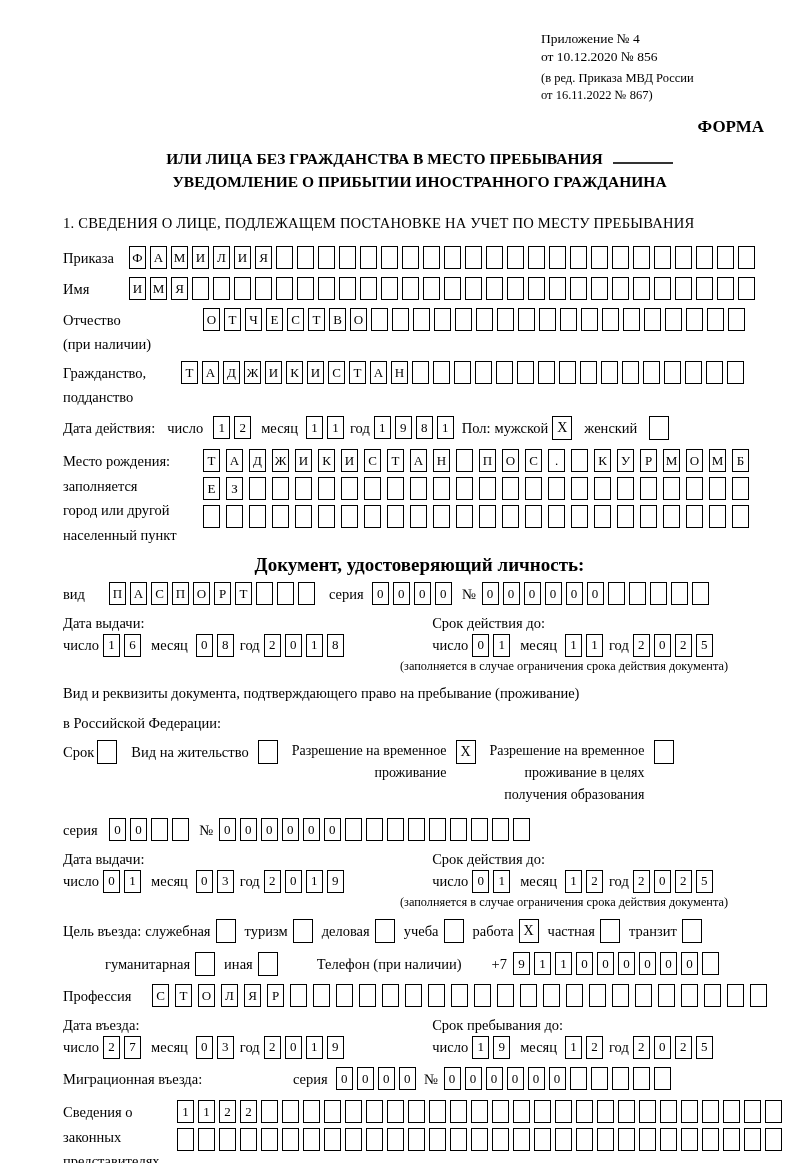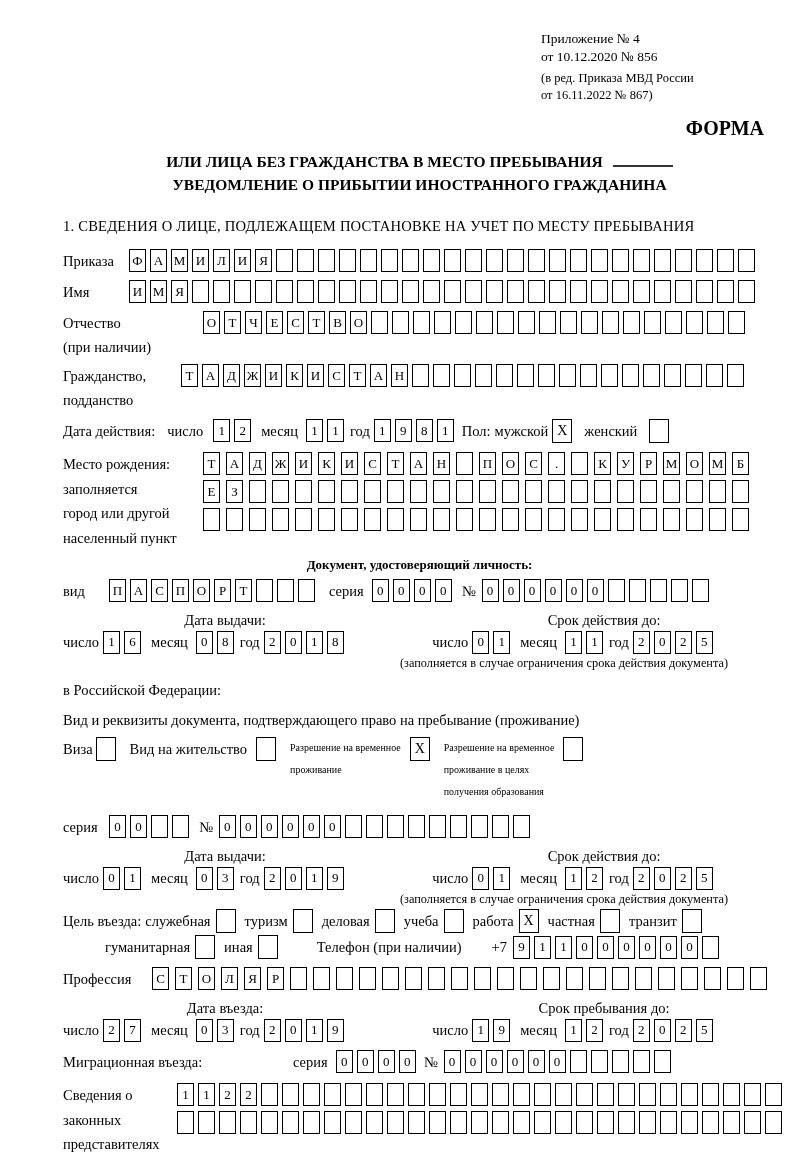--- a/index.html
+++ b/index.html
@@ -7,21 +7,21 @@
     width:800px;min-height:1163px;box-sizing:border-box;
     padding:30px 24px 18px 63px;
     font-family:"Liberation Serif","DejaVu Serif",serif;
     color:#000;background:#fff;position:relative;
   }
   
   .hdr{margin-left:auto;width:235px;}
   .hline{font-size:13.5px;line-height:18px;}
   .hline.small{font-size:12.5px;line-height:16.5px;}
   .hline.gap-top{margin-top:4px;}
-  .forma{font-weight:bold;font-size:20px;text-align:right;padding-right:12px;margin-top:14px;}
+  .forma{font-weight:bold;font-size:17px;text-align:right;padding-right:12px;margin-top:14px;}
   .title{font-weight:bold;font-size:15.5px;text-align:center;margin-top:10px;line-height:23px;}
   .blank-line{display:inline-block;width:60px;border-bottom:2px solid #333;margin-left:10px;height:14px;}
   .sec-heading{font-weight:normal;font-size:14.6px;margin-top:22px;letter-spacing:.2px;}
   
   .frow{display:flex;align-items:flex-start;margin-top:6px;}
   .flabel{font-size:14.5px;line-height:25px;flex-shrink:0;}
   .flabel .l2{line-height:22px;}
   .cells{display:flex;gap:4px;flex-wrap:nowrap;}
   .cells.gap6{gap:6px;}
   .cell{
@@ -32,39 +32,39 @@
   .checkwrap{display:flex;}
   .checkwrap .cell{width:20px;height:24px;font-size:14px;}
   .w66{width:66px;}.w140{width:140px;}.w118{width:118px;}.w46{width:46px;}
   .w89{width:89px;}.w114{width:114px;}.w170{width:170px;}
   .ml4{margin-left:4px;}.ml6{margin-left:6px;}.ml8{margin-left:8px;}
   .ml10{margin-left:10px;}.ml12{margin-left:12px;}.ml14{margin-left:14px;}
   .ml30{margin-left:30px;}.ml60{margin-left:60px;}.mt8{margin-top:8px;}
   .mt12{margin-top:12px;}.mt14{margin-top:14px;}
   .col .cells{margin-bottom:5px;}
   .col .cells:last-child{margin-bottom:0;}
-  .doc-heading{font-weight:bold;font-size:13px;text-align:center;margin-top:7px;}
+  .doc-heading{font-weight:bold;font-size:19px;text-align:center;margin-top:7px;}
   
   .dates-row{display:flex;margin-top:8px;}
   .date-col{display:flex;flex-direction:column;}
-  .date-col .dhead{font-size:14.5px;text-align:center;margin-bottom:1px;}
+  .date-col .dhead{font-size:14.5px;text-align:left;margin-bottom:1px;}
   .date-line{display:flex;align-items:center;}
   .date-line .flabel{line-height:24px;}
   .dc-left{width:330px;}
   .dc-right{margin-left:45px;width:350px;}
   .note-line{font-size:12.3px;text-align:right;padding-right:48px;margin-top:2px;}
   .intro{font-size:14.5px;margin-top:9px;line-height:21px;}
   
   .opts{display:flex;align-items:flex-start;margin-top:6px;}
   .opt{display:flex;align-items:flex-start;}
   .opt .optlabel{font-size:14.5px;line-height:25px;}
-  .optlines{font-size:10px;line-height:22px;text-align:left;}
+  .optlines{font-size:14px;line-height:22px;text-align:right;}
   .opt .checkwrap{margin-left:9px;}
   
-  .purpose{display:flex;align-items:center;margin-top:2px;flex-wrap:nowrap;}
+  .purpose{display:flex;margin-top:9px;flex-wrap:nowrap;}
   .purpose .flabel{line-height:24px;}
   .purpose .checkwrap{margin-left:5px;margin-right:9px;}
   .reps-label div{font-size:14.5px;line-height:24.5px;}
 </style>
 </head>
 <body>
 
 <div class="page">
 
   <div class="hdr">
@@ -425,26 +425,26 @@
             <div class="cell">2</div>
             <div class="cell">0</div>
             <div class="cell">2</div>
             <div class="cell">5</div>
           </div>
       </div>
     </div>
   </div>
   <div class="note-line">(заполняется в случае ограничения срока действия документа)</div>
 
+  <div class="intro">Вид и реквизиты документа, подтверждающего право на пребывание (проживание)</div>
   <div class="intro">в Российской Федерации:</div>
-  <div class="intro">Вид и реквизиты документа, подтверждающего право на пребывание (проживание)</div>
 
   <div class="opts">
     <div class="opt">
-      <span class="optlabel">Виза</span>
+      <span class="optlabel">Срок</span>
       <div class="checkwrap" style="margin-left:3px;">
           <div class="cell"></div>
         </div>
     </div>
     <div class="opt ml14">
       <span class="optlabel">Вид на жительство</span>
       <div class="checkwrap">
           <div class="cell"></div>
         </div>
     </div>

